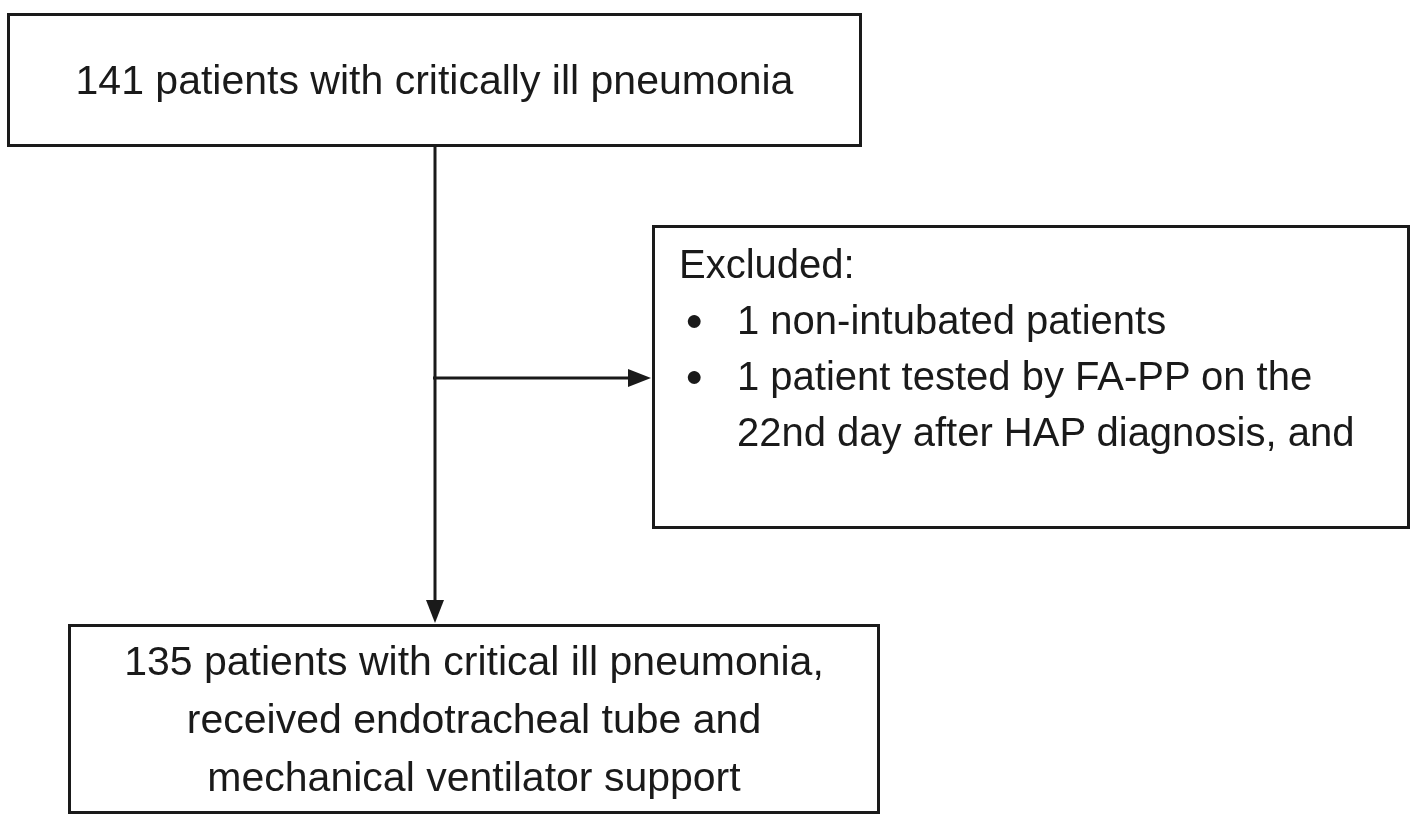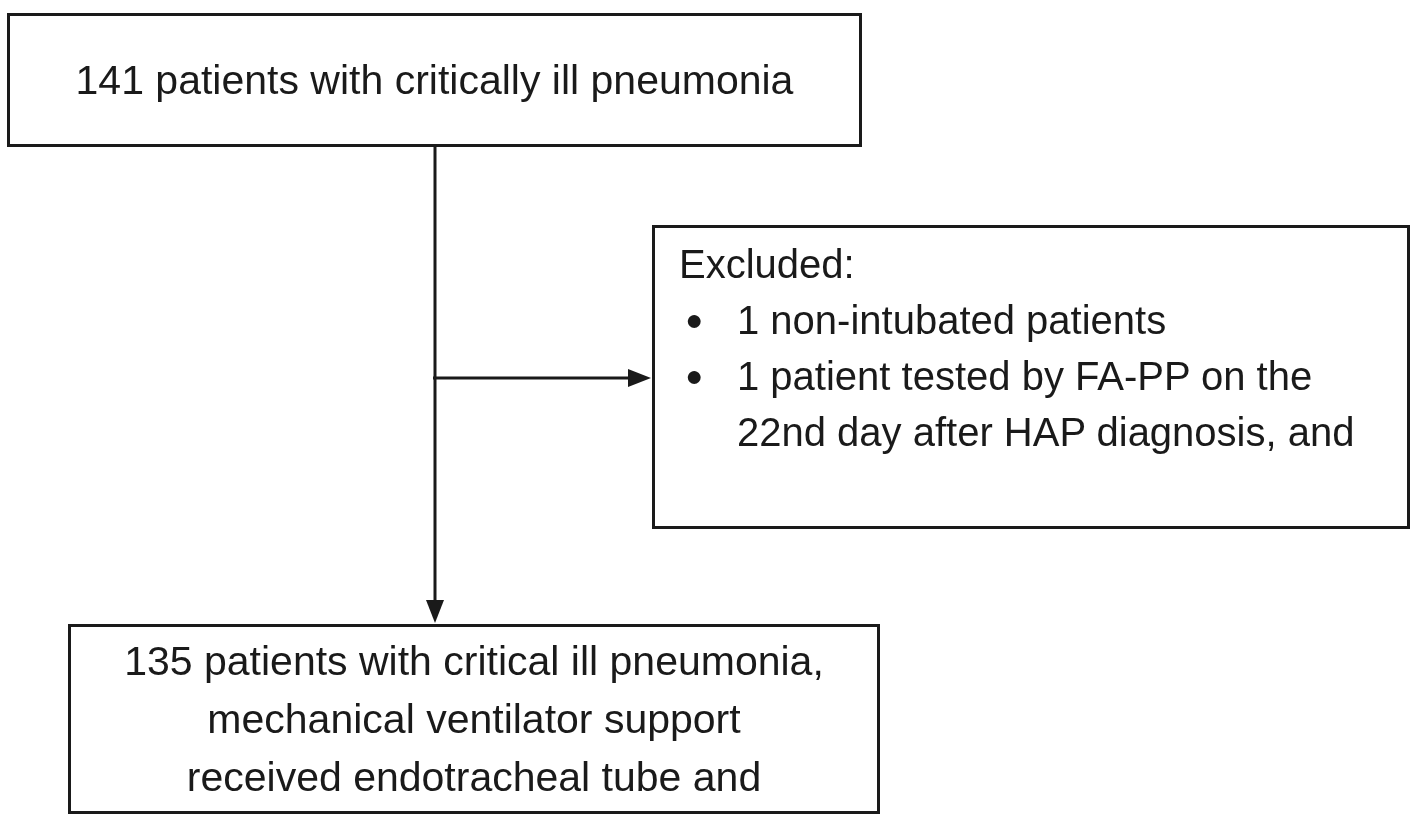--- a/index.html
+++ b/index.html
@@ -101,17 +101,17 @@
       <span class="bullet-marker">●</span>
       <div class="bullet-text">
         <div>1 patient tested by FA-PP on the</div>
         <div>22nd day after HAP diagnosis, and</div>
       </div>
     </div>
   </div>
 
   <div class="flow-box box-final">
     <div>135 patients with critical ill pneumonia,</div>
+    <div>received endotracheal tube and</div>
     <div>mechanical ventilator support</div>
-    <div>received endotracheal tube and</div>
   </div>
 
 </div>
 
 </body></html>

